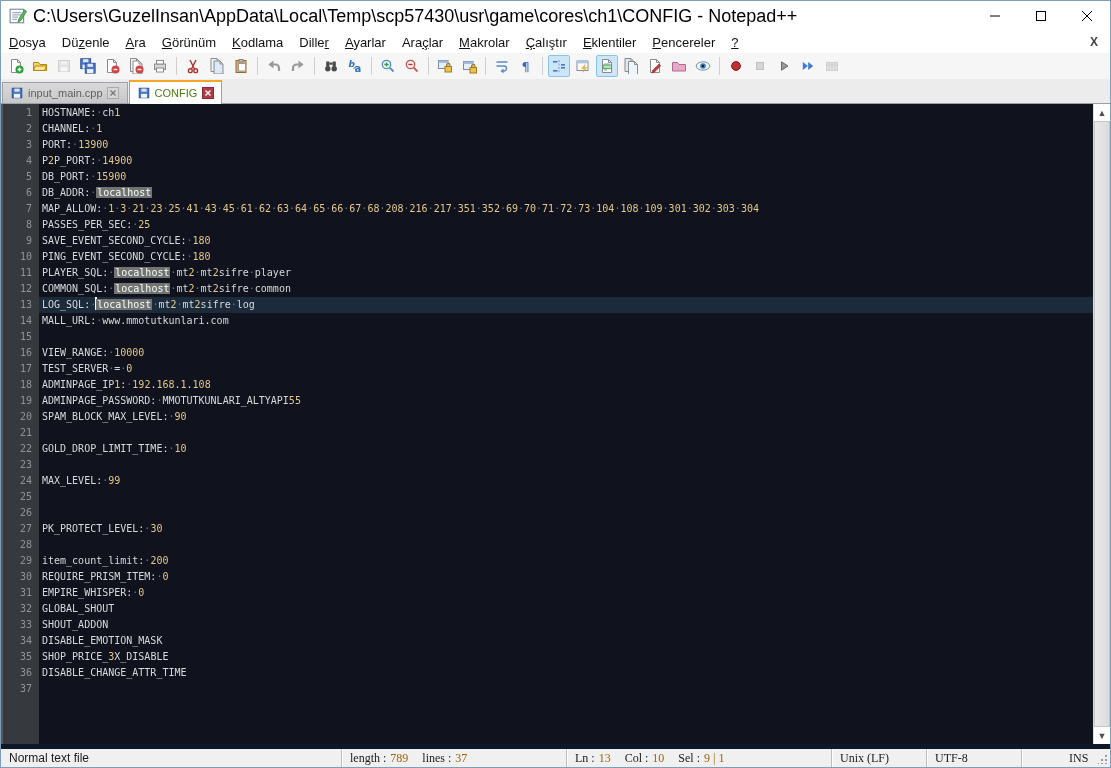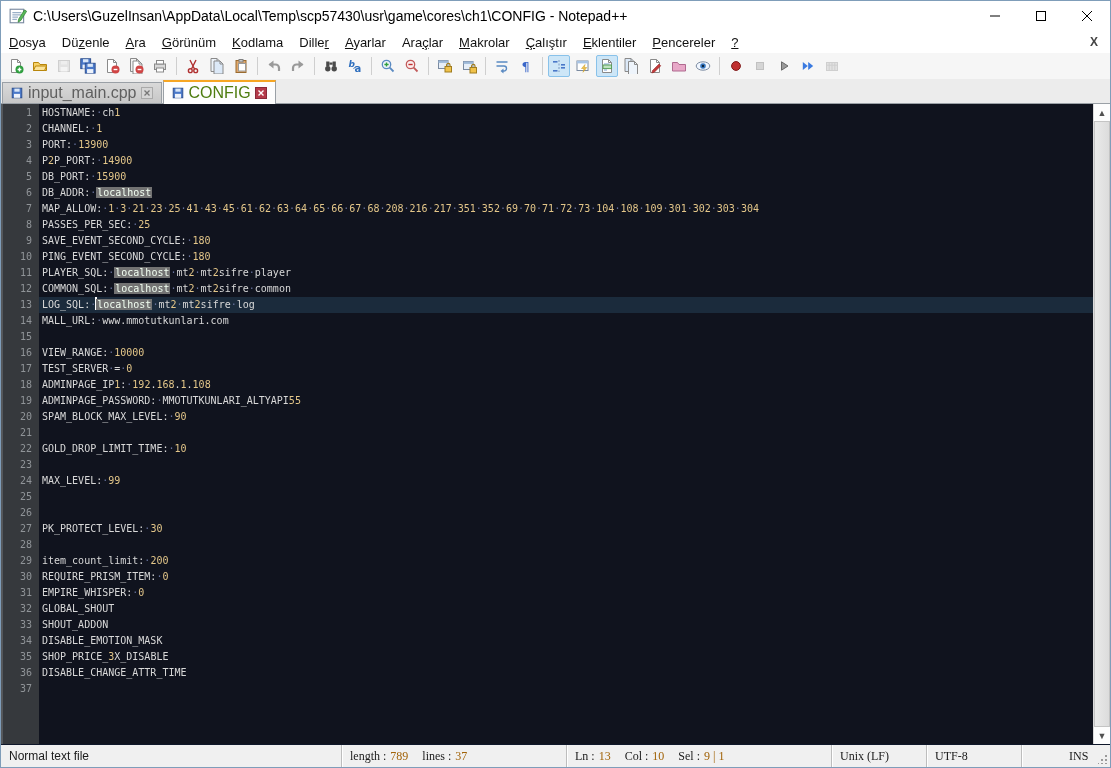--- a/index.html
+++ b/index.html
@@ -5,38 +5,38 @@
   * { margin:0; padding:0; box-sizing:border-box; }
   html,body { background:#888; }
   .window {
     width:1111px; height:768px; background:#fff; position:relative;
     font-family:"Liberation Sans", sans-serif; overflow:hidden;
     border:1px solid #7f9db9; display:flex; flex-direction:column;
   }
   
   .titlebar { height:30px; background:#ffffff; display:flex; align-items:center; flex:0 0 auto; }
   .app-icon { width:18px; height:18px; margin:0 6px 0 8px; }
-  .title-text { font-size:14px; color:#000; white-space:nowrap; }
+  .title-text { font-size:18px; color:#000; white-space:nowrap; }
   .titlebar-spacer { flex:1; }
   .win-btn { width:46px; height:30px; display:flex; align-items:center; justify-content:center; }
   
   .menubar { height:22px; background:#ffffff; display:flex; align-items:center; font-size:13px; color:#111; flex:0 0 auto; }
   .menu-item { padding:2px 8px; white-space:nowrap; }
   .menu-item u { text-decoration:underline; }
   .menubar-spacer { flex:1; }
   .menu-close { color:#444; font-size:12px; padding:0 12px 0 6px; font-weight:bold; }
   
   .toolbar { height:26px; background:#f6f6f6; display:flex; align-items:center; padding-left:3px; flex:0 0 auto; }
   .tb-btn { width:22px; height:22px; display:flex; align-items:center; justify-content:center; border:1px solid transparent; border-radius:2px; margin:0 1px; }
   .tb-btn.pressed { background:#cde6f7; border-color:#89c2ea; }
   .tb-btn.disabled { opacity:.42; filter:grayscale(1); }
   .tb-sep { width:1px; height:18px; background:#cfcfcf; margin:0 4px; }
   
   .tabbar { height:25px; background:#ececec; display:flex; align-items:flex-end; padding-left:1px; flex:0 0 auto; border-bottom:1px solid #9aa0a6; }
-  .tab { height:21px; display:flex; align-items:center; gap:4px; padding:0 7px; font-size:16px;
+  .tab { height:21px; display:flex; align-items:center; gap:4px; padding:0 7px; font-size:11px;
          background:linear-gradient(#d9d9d9,#c7c7c7); color:#5f5f5f; border:1px solid #9aa0a6; border-bottom:none; margin-right:1px; }
   .tab.active { height:24px; background:#fdfdfd; color:#4d7c0f; border-top:2px solid #f6a623; margin-bottom:-1px; }
   .tab-icon { width:14px; height:14px; flex:0 0 auto; }
   .tab-close { width:13px; height:13px; display:flex; align-items:center; justify-content:center; }
   
   .editor { flex:1 1 auto; display:flex; min-height:0; background:#10131e; position:relative; }
   .gutter { width:38px; background:#36393d; border-left:2px solid #55585c; color:#909498;
             font-family:"DejaVu Sans Mono", monospace; font-size:10px; text-align:right;
             padding:1px 7px 0 0; flex:0 0 auto; }
   .gutter .ln { height:16px; line-height:16px; }
@@ -48,21 +48,21 @@
   .num { color:#e3c689; }
   .hl { background:#737373; color:#f2fff2; padding:0 1px; }
   .caret { display:inline-block; width:2px; height:13px; background:#ffffff; vertical-align:-2px; margin:0 -1px;
            animation: blink 1s steps(1) infinite; }
   @keyframes blink { 50% { opacity:0; } }
   
   .vscroll { width:17px; background:#f1f1f1; flex:0 0 auto; display:flex; flex-direction:column; border-left:1px solid #dcdcdc; }
   .scroll-arrow { height:17px; display:flex; align-items:center; justify-content:center; background:#fdfdfd; color:#505050; font-size:9px; }
   .scroll-thumb { flex:1; background:linear-gradient(90deg,#eaeaea,#dcdcdc); border:1px solid #c4c4c4; margin:0; }
   
-  .statusbar { height:23px; background:#f0f0f0; border-top:1px solid #0f172a; display:flex; align-items:stretch; font-size:12px; color:#1a1a1a; flex:0 0 auto; }
+  .statusbar { height:23px; background:#f0f0f0; border-top:5px solid #0f172a; display:flex; align-items:stretch; font-size:12px; color:#1a1a1a; flex:0 0 auto; }
   .sb-cell { display:flex; align-items:center; padding:0 8px; white-space:nowrap; overflow:hidden; }
   .sb-cell + .sb-cell { border-left:1px solid #bdbdbd; box-shadow:inset 1px 0 #ffffff;font-family:Liberation Serif, serif; }
   .sb-val { color:#a16207; margin:0 14px 0 4px; }
   .sb-val:last-child { margin-right:0; }
   .sb-grip { width:18px; position:relative; }
   .sb-grip::after { content:""; position:absolute; right:3px; bottom:3px; width:9px; height:9px;
       background:
         radial-gradient(circle at 8px 1px, #9a9a9a 1px, transparent 1.4px),
         radial-gradient(circle at 8px 5px, #9a9a9a 1px, transparent 1.4px),
         radial-gradient(circle at 4px 5px, #9a9a9a 1px, transparent 1.4px),

